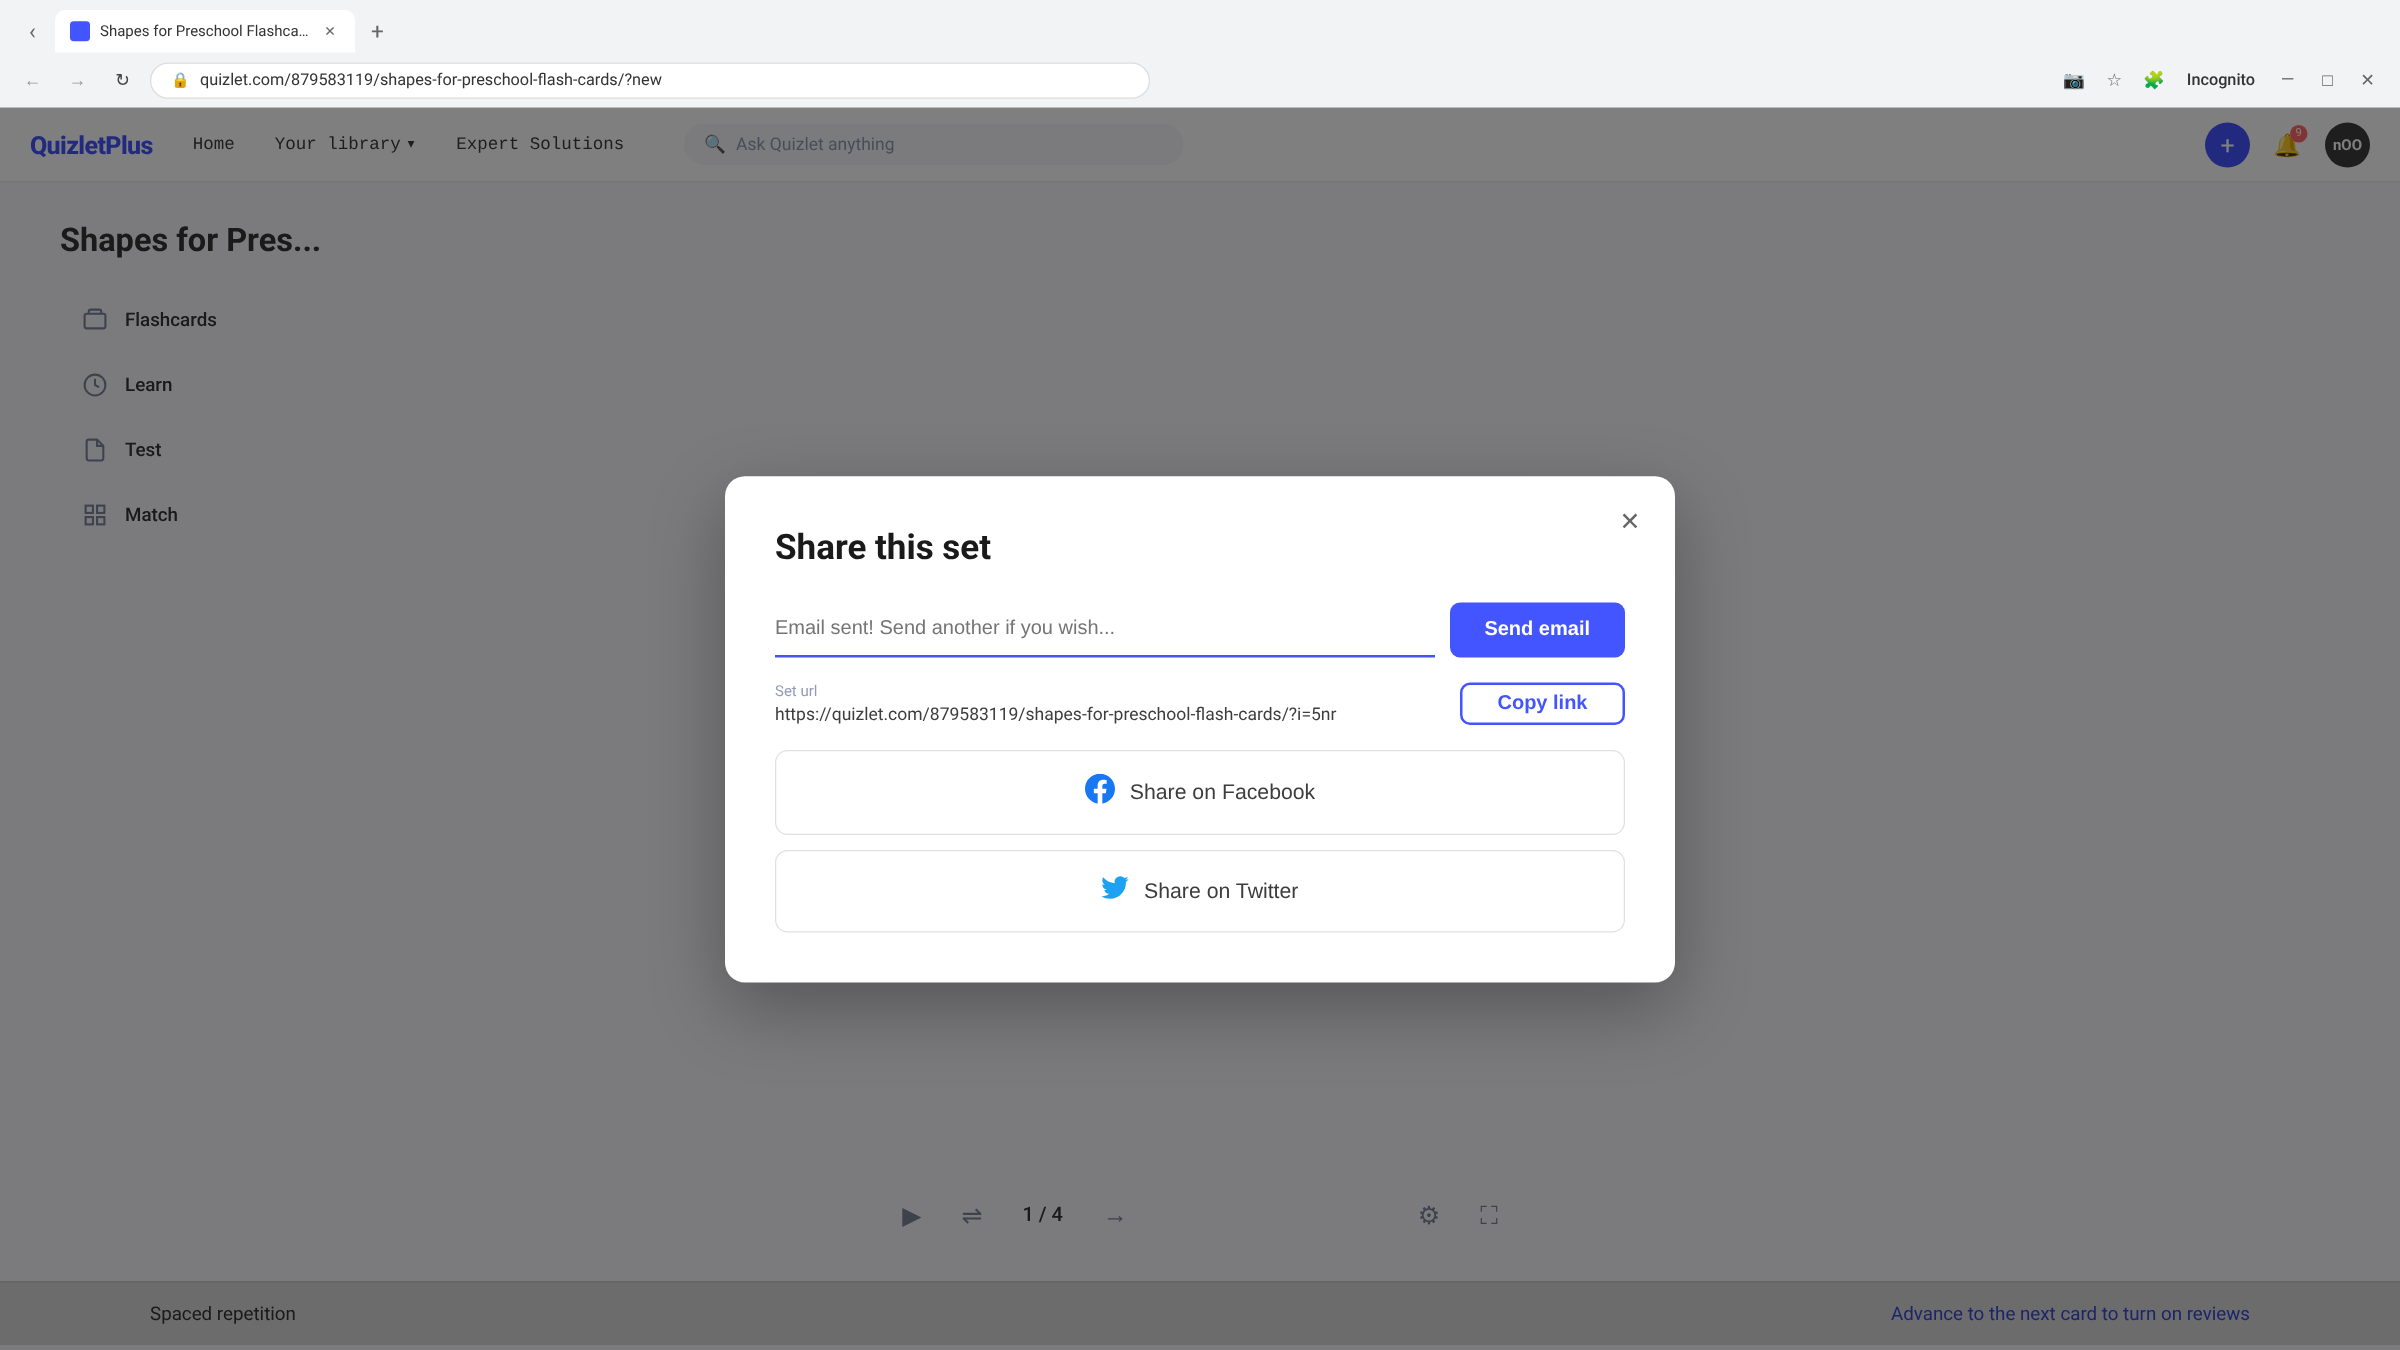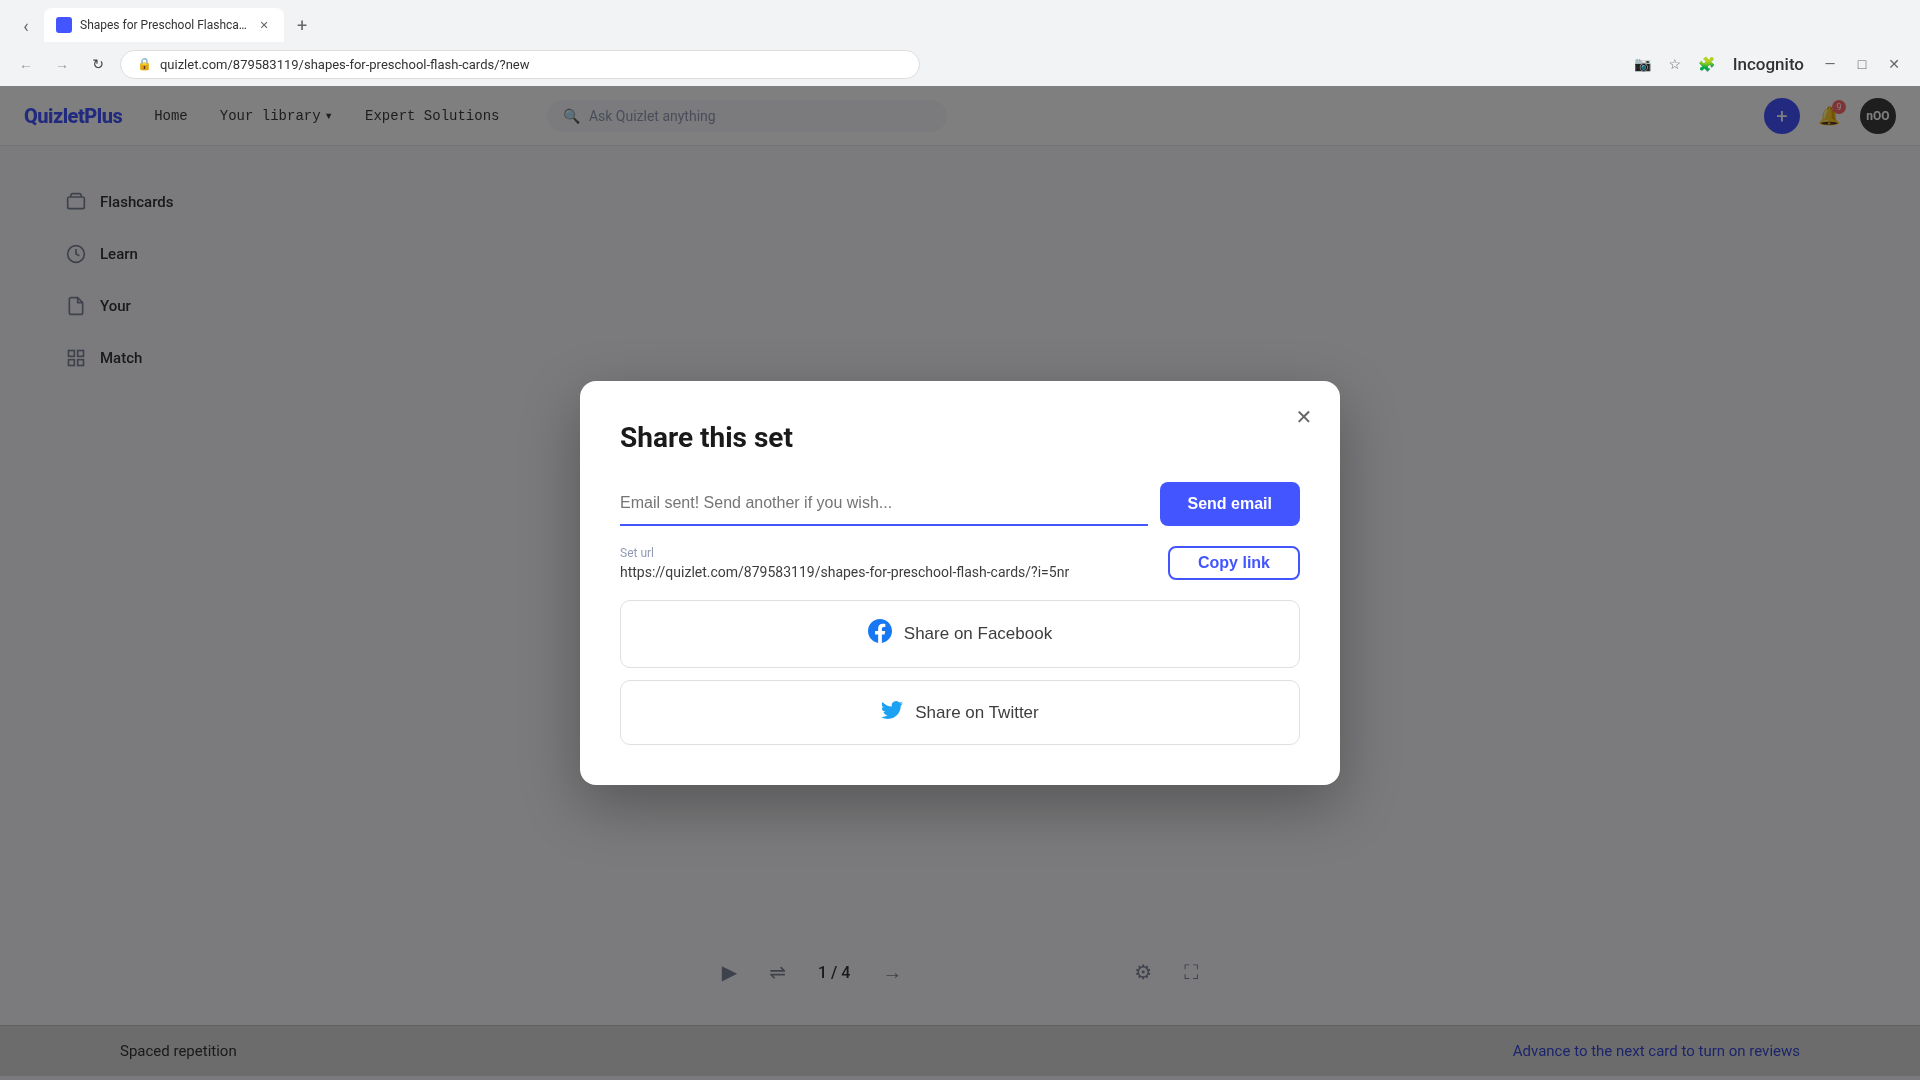--- a/index.html
+++ b/index.html
@@ -81,21 +81,21 @@
     <div class="nav-btn" style="color:#999;">→</div>
     <div class="nav-btn">↻</div>
     <div class="address-bar">
       <span style="color:#999; font-size:12px;">🔒</span>
       <span class="url-text">quizlet.com/879583119/shapes-for-preschool-flash-cards/?new</span>
     </div>
     <div class="browser-actions">
       <div class="browser-action-btn">📷</div>
       <div class="browser-action-btn">☆</div>
       <div class="browser-action-btn">🧩</div>
-      <div style="font-size:17px; color:#333; font-weight:500; padding: 0 8px;">Incognito</div>
+      <div style="font-size:13px; color:#333; font-weight:500; padding: 0 8px;">Incognito</div>
       <div class="browser-action-btn">—</div>
       <div class="browser-action-btn">□</div>
       <div class="browser-action-btn">✕</div>
     </div>
   </div>
 </div>
 
 <div class="app-content">
 
   <div class="top-nav">
@@ -114,20 +114,21 @@
       <div class="add-btn">+</div>
       <div class="notif-btn">
         🔔
         <div class="notif-badge">9</div>
       </div>
       <div class="avatar">nOO</div>
     </div>
   </div>
 
   <div style="padding: 32px 48px; position: relative; filter: brightness(0.85);">
+    <div style="font-size:26px; font-weight:700; color:#3d3d3d; margin-bottom:24px;">Shapes for Pres...</div>
     <div style="display:flex; gap:48px;">
       <div class="sidebar-items">
         <div class="sidebar-item">
           <div class="icon">
             <svg width="20" height="20" viewBox="0 0 24 24" fill="none" stroke="#939bb4" stroke-width="2">
                 <rect x="2" y="6" width="20" height="14" rx="2"></rect>
                 <path d="M6 6V4a2 2 0 012-2h8a2 2 0 012 2v2"></path>
               </svg>
           </div>
           <span>Flashcards</span>
@@ -141,21 +142,21 @@
           </div>
           <span>Learn</span>
         </div>
         <div class="sidebar-item">
           <div class="icon">
             <svg width="20" height="20" viewBox="0 0 24 24" fill="none" stroke="#939bb4" stroke-width="2">
                 <path d="M14 2H6a2 2 0 00-2 2v16a2 2 0 002 2h12a2 2 0 002-2V8z"></path>
                 <polyline points="14 2 14 8 20 8"></polyline>
               </svg>
           </div>
-          <span>Your</span>
+          <span>Test</span>
         </div>
         <div class="sidebar-item">
           <div class="icon">
             <svg width="20" height="20" viewBox="0 0 24 24" fill="none" stroke="#939bb4" stroke-width="2">
                 <rect x="3" y="3" width="7" height="7"></rect>
                 <rect x="14" y="3" width="7" height="7"></rect>
                 <rect x="3" y="14" width="7" height="7"></rect>
                 <rect x="14" y="14" width="7" height="7"></rect>
               </svg>
           </div>

